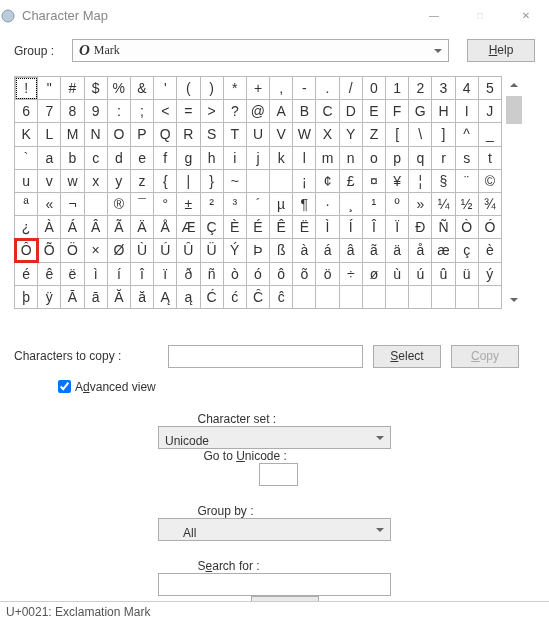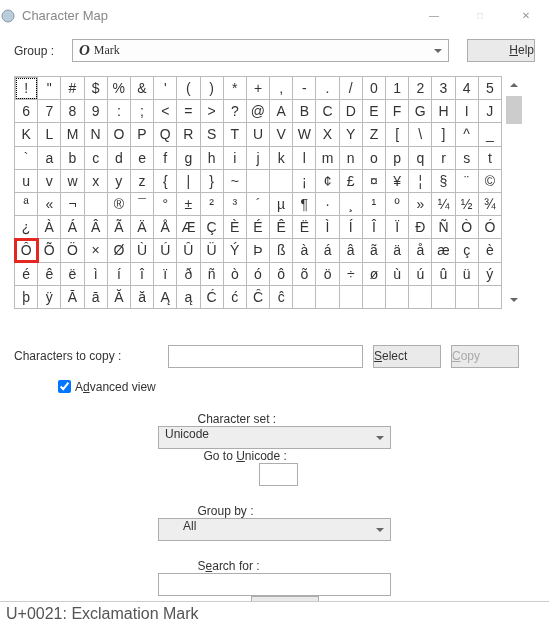--- a/index.html
+++ b/index.html
@@ -7,51 +7,51 @@
   .titlebar { height: 31px; display: flex; align-items: center; color: #888; font-size: 13px; }
   .titlebar .icon { width: 16px; height: 16px; margin-right: 6px; display: inline-block; }
   .titlebar .controls { margin-left: auto; display: flex; }
   .titlebar .ctrl { width: 46px; height: 30px; display: flex; align-items: center; justify-content: center; color: #999; font-family: "Segoe UI Symbol", sans-serif; font-size: 10px; }
   .titlebar .ctrl.max { opacity: 0.4; }
   .content { padding: 8px 14px 0 14px; }
   .font-row { display: flex; align-items: center; margin-bottom: 14px; }
   .font-row label { width: 58px; }
   .font-select { flex: 1; height: 23px; border: 1px solid #adadad; background: #fdfdfd; padding: 0 6px; display: flex; align-items: center; position: relative; font-style: italic; font-family: "Times New Roman", serif; font-size: 15px; }
   .font-select::after { content:""; position: absolute; right: 6px; top: 9px; border: 4px solid transparent; border-top-color: #666; }
-  .help-btn { width: 68px; height: 23px; margin-left: 18px; border: 1px solid #adadad; background: #eaeaea; text-align: right; line-height: 21px; }
+  .help-btn { width: 68px; height: 23px; margin-left: 18px; border: 1px solid #adadad; background: #eaeaea; text-align: center; line-height: 21px; }
   .help-btn u { text-decoration: underline; }
   .grid-area { display: flex; }
   .grid { border-collapse: collapse; font-family: Arial, sans-serif; font-size: 14px; }
   .grid td { width: 23.2px; height: 23.2px; border: 1px solid #bbb; text-align: center; vertical-align: middle; cursor: pointer; background: #fff; }
   .grid td.sel { outline: 1px dotted #000; outline-offset: -2px; box-shadow: inset 0 0 0 1px #bbb; }
   .grid td.hl { outline: 3px solid #e32821; outline-offset: -2px; z-index: 2; position: relative; }
   .scroll-col { width: 17px; margin-left: 4px; }
   .scroll-up { width: 17px; height: 18px; background: #fff; display:flex;align-items:center;justify-content:center; }
   .scroll-up::before{content:"";border:4px solid transparent;border-bottom-color:#666;position:relative;top:-2px;}
   .scroll-thumb { width: 16px; height: 28px; background: #ccc; margin-top: 2px; }
   .scroll-down { width: 17px; height: 18px; background:#fff; display:flex;align-items:center;justify-content:center; margin-top: auto;}
   .scroll-down::before{content:"";border:4px solid transparent;border-top-color:#666;position:relative;top:2px;}
   .ctc-row { display: flex; align-items: center; margin-top: 36px; }
   .ctc-row label { width: 154px; }
   .copy-input { width: 195px; height: 23px; border: 1px solid #adadad; background: #fff; padding: 0 4px; }
-  .btn { width: 68px; height: 23px; border: 1px solid #adadad; background: #eaeaea; text-align: left; line-height: 21px; margin-left: 10px; }
+  .btn { width: 68px; height: 23px; border: 1px solid #adadad; background: #eaeaea; text-align: center; line-height: 21px; margin-left: 10px; }
   .btn.disabled { color: #aaa; }
   .adv-row { margin-top: 12px; display: flex; align-items: center; padding-left: 44px; }
   .adv-row input[type=checkbox]{ width:13px;height:13px;margin-right:4px;}
   .form-row { display: flex; align-items: center; margin-top: 18px; flex-direction: column; }
   .form-row label { width: 154px; }
-  .ddl { height: 23px; border: 1px solid #adadad; background: #eee; padding: 0 6px; display: flex; align-items:flex-start; position: relative; font-size: 12px; }
+  .ddl { height: 23px; border: 1px solid #adadad; background: #eee; padding: 0 6px; display: flex; align-items:flex-end; position: relative; font-size: 12px; }
   .ddl::after { content:""; position:absolute; right:6px; top:9px; border:4px solid transparent; border-top-color:#666; }
   .unicode-ddl { width: 233px; }
   .gotolabel { margin-left: 12px; }
   .goto-input { width: 39px; height: 23px; border: 1px solid #adadad; background:#fff; margin-left: 8px; }
   .group-ddl { width: 233px; padding-left: 24px; }
   .search-input { width: 233px; height: 23px; border: 1px solid #adadad; background: #fff; padding: 0 4px; }
   .search-btn { width: 68px; height: 39px; border: 1px solid #adadad; background: #eaeaea; color: #aaa; margin-left: 20px; text-align:center; line-height:21px;}
-  .statusbar { position: absolute; bottom: 0; left: 0; right: 0; border-top: 1px solid #ccc; padding: 3px 6px; font-size: 16px; color: #555; background:#fff; height:21px;}
+  .statusbar { position: absolute; bottom: 0; left: 0; right: 0; border-top: 1px solid #ccc; padding: 3px 6px; font-size: 12px; color: #555; background:#fff; height:21px;}
 </style>
 </head>
 <body>
 
 <div class="titlebar">
   <span class="icon">
     <svg viewBox="0 0 16 16">
         <circle cx="8" cy="8" r="6" fill="#bcd" stroke="#89a"></circle>
       </svg>
   </span>

